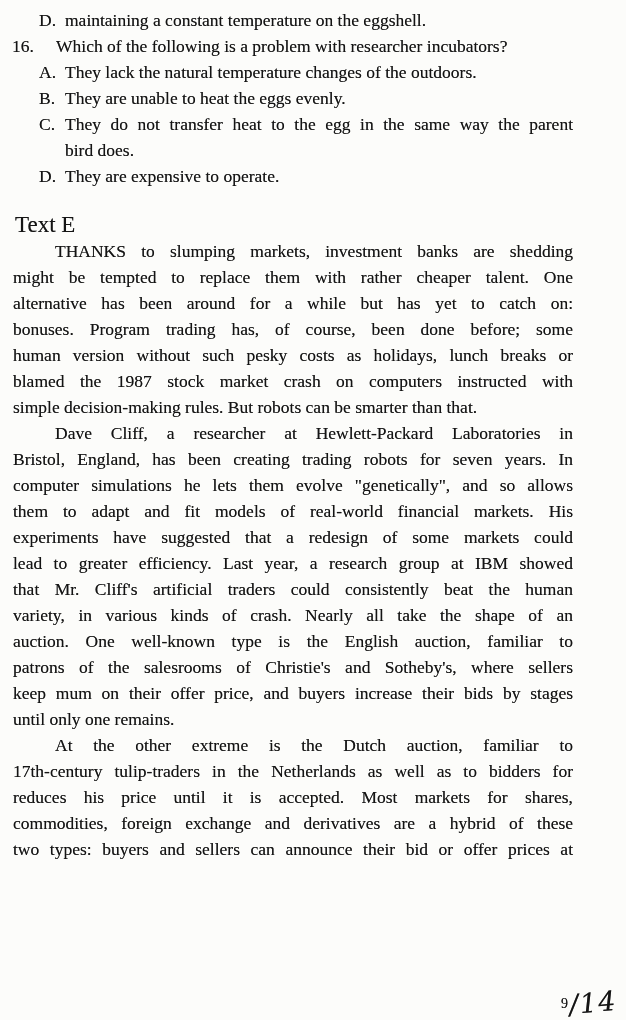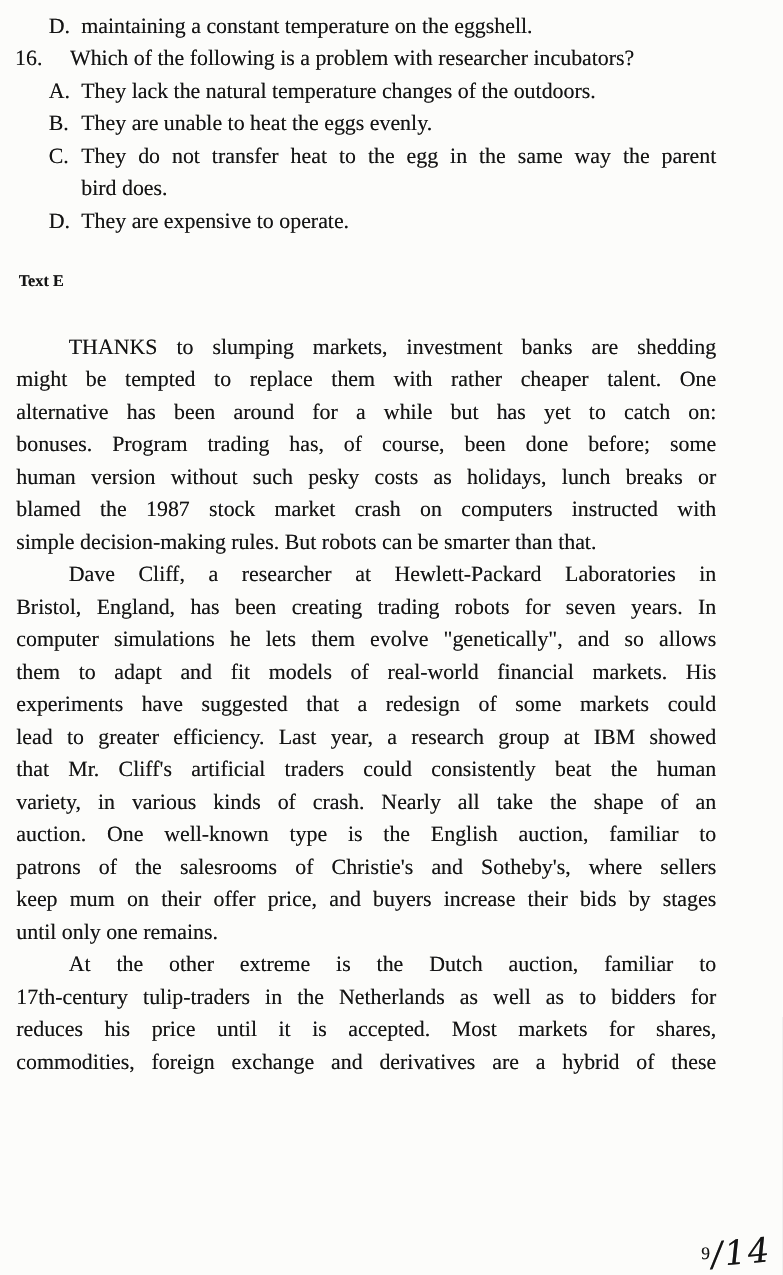--- a/index.html
+++ b/index.html
@@ -24,27 +24,27 @@
   .opt-letter { position: absolute; left: 39px; top: 0; }
   .qnum-row { position: relative; padding-left: 56px; margin-right: 20px; }
   .q-num { position: absolute; left: 12px; top: 0; }
 
   
   .just { text-align: justify; text-align-last: justify; }
 
   
   .section-heading {
     margin: 23px 0 0 15px;
-    font-size: 13px;
-    font-weight: bold;
+    font-size: 23px;
+    font-weight: normal;
     line-height: 26px;
   }
 
   
-  .passage { margin-top: 26px; }
+  .passage { }
   .p-line { margin-left: 13px; margin-right: 53px; }
   .p-line.indent { text-indent: 42px; }
 
   
   .page-number {
     position: absolute;
     right: 9px;
     bottom: 2px;
     white-space: nowrap;
   }
@@ -107,18 +107,19 @@
         <div class="line p-line just">that Mr. Cliff's artificial traders could consistently beat the human</div>
         <div class="line p-line just">variety, in various kinds of crash. Nearly all take the shape of an</div>
         <div class="line p-line just">auction. One well-known type is the English auction, familiar to</div>
         <div class="line p-line just">patrons of the salesrooms of Christie's and Sotheby's, where sellers</div>
         <div class="line p-line just">keep mum on their offer price, and buyers increase their bids by stages</div>
         <div class="line p-line">until only one remains.</div>
         <div class="line p-line indent just">At the other extreme is the Dutch auction, familiar to</div>
         <div class="line p-line just">17th-century tulip-traders in the Netherlands as well as to bidders for</div>
         <div class="line p-line just">reduces his price until it is accepted. Most markets for shares,</div>
         <div class="line p-line just">commodities, foreign exchange and derivatives are a hybrid of these</div>
+        <div class="line p-line just">two types: buyers and sellers can announce their bid or offer prices at</div>
       </div>
 
   </div>
 
   <div class="page-number"><span class="pn-printed">9</span><span class="pn-hand">/14</span></div>
 </div>
 
 </body></html>

